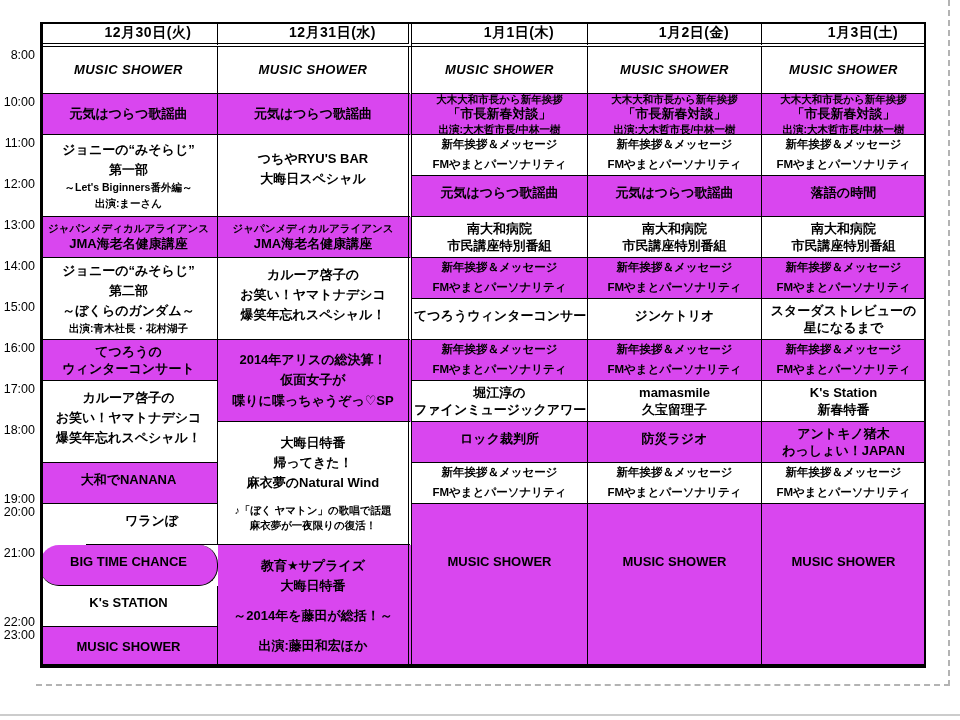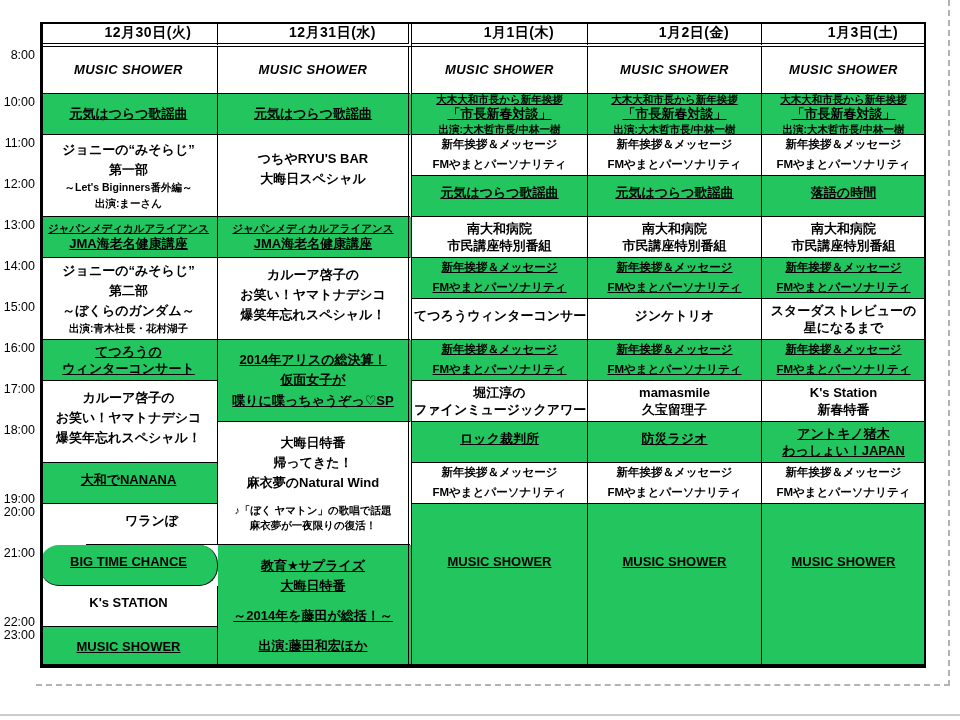--- a/index.html
+++ b/index.html
@@ -21,21 +21,21 @@
     padding:2px 5px 0 0;font-size:12.5px;font-weight:400;color:#000;
     line-height:1.1;
   }
   .cell{
     box-sizing:border-box;overflow:hidden;
     display:flex;flex-direction:column;justify-content:center;
     text-align:center;padding:1px 2px;
     border-right:1.5px solid #000;border-bottom:1.5px solid #000;
     background:#ffffff;
   }
-  .cell.blue{background:#22c55e;text-decoration:underline;}
+  .cell.blue{background:#d946ef;}
   .cell.multi{justify-content:space-evenly;}
   .cell.hdr{
     border-bottom:4px double #000;
     font-size:14px;font-weight:bold;justify-content:center;
     background:#ffffff;letter-spacing:.5px;padding-left:41px;
   }
   .cell.dbl{border-right:4px double #000;}
   .grp{width:100%;}
   .ln{font-size:13px;line-height:1.55;font-weight:bold;white-space:nowrap;}
   .ln.md{font-size:11.5px;line-height:1.72;}

